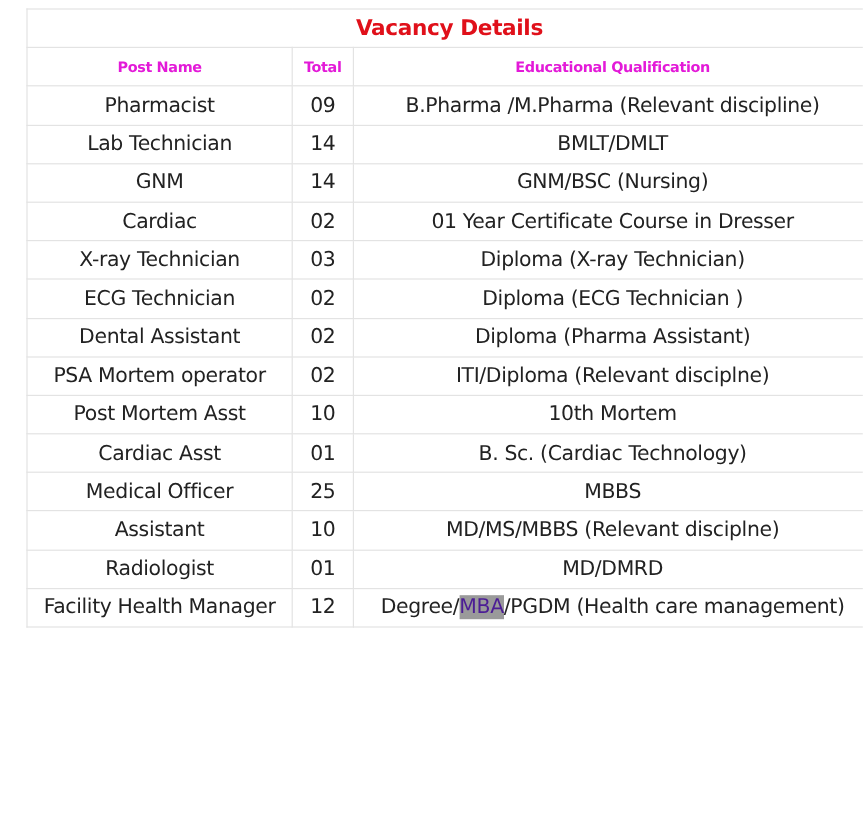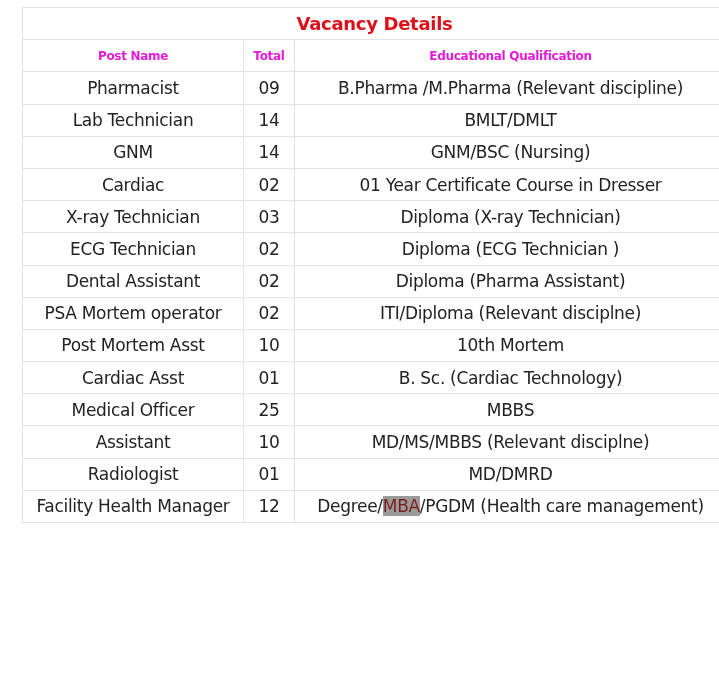--- a/index.html
+++ b/index.html
@@ -13,21 +13,21 @@
   table.vac td, table.vac th {
     border: 1px solid #e3e3e3; height: 31.2px; padding: 0 2px;
     text-align: center; vertical-align: middle; white-space: nowrap;
     font-weight: normal; letter-spacing: -0.3px;
   }
   .title-cell { color: #e0101a; font-weight: bold !important; font-size: 18px; }
   .hdr { color: #e31ad8; font-weight: bold !important; font-size: 12px; }
   col.c1 { width: 221px; }
   col.c2 { width: 51px; }
   col.c3 { width: 432px; }
-  .sel { background: #9a9a9a; color: #7f1d1d; }
+  .sel { background: #9a9a9a; color: #4c1d95; }
 </style>
 </head>
 <body>
 
 <table class="vac">
   <colgroup>
       <col class="c1">
       <col class="c2">
       <col class="c3">
     </colgroup>

